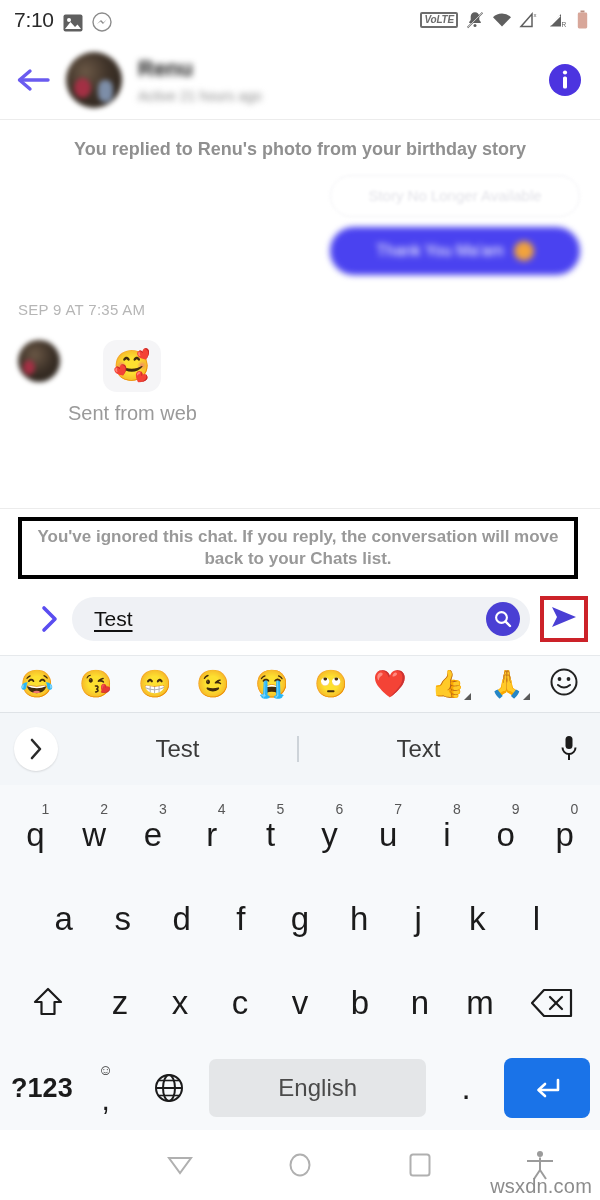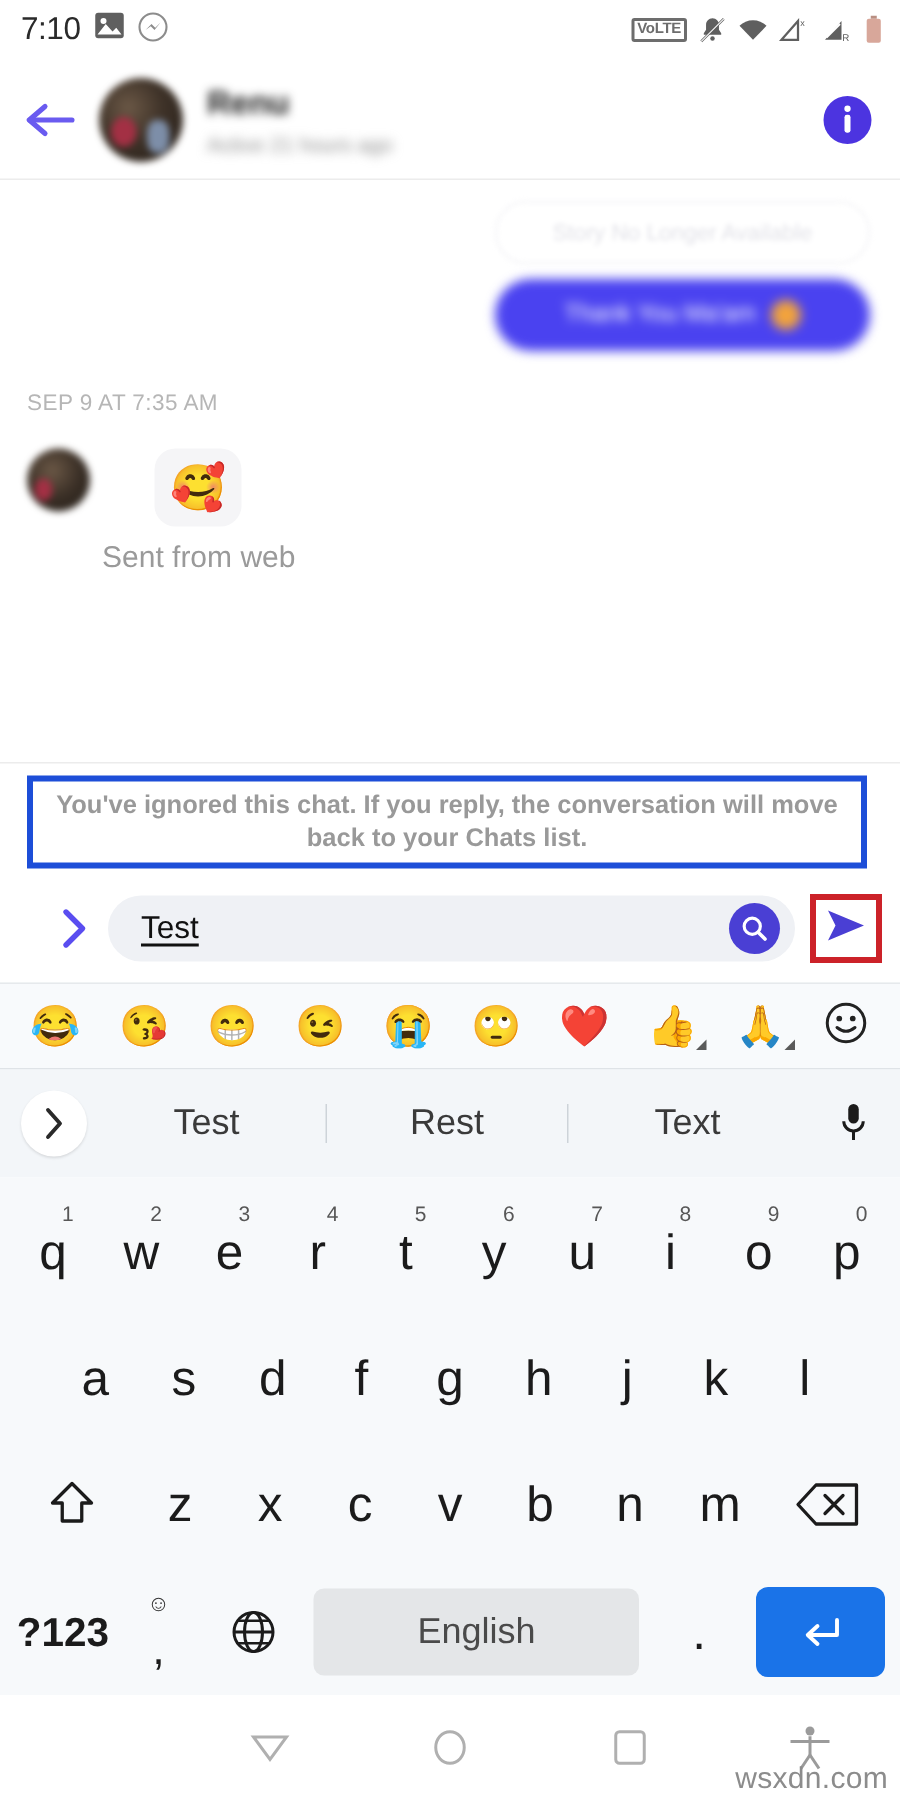--- a/index.html
+++ b/index.html
@@ -10,28 +10,28 @@
     overflow: hidden;
   }
   #phone { position: relative; width: 600px; height: 1200px; background: #fff; }
 
   
   .statusbar {
     position: absolute; top: 0; left: 0; width: 600px; height: 40px;
     display: flex; align-items: center; justify-content: space-between;
     padding: 0 12px 0 14px; background: #ffffff;
   }
-  .sb-left { display: flex; align-items: flex-start; gap: 9px; }
+  .sb-left { display: flex; align-items: flex-end; gap: 9px; }
   .sb-clock { font-size: 21px; color: #2a2a2a; letter-spacing: -0.3px; }
   .sb-ico { display: inline-flex; align-items: center; justify-content: center; }
   .sb-right { display: flex; align-items: center; gap: 7px; }
   .volte {
     border: 2px solid #6d6d6d; border-radius: 2px;
     font-size: 10px; font-weight: bold; color: #6d6d6d;
-    padding: 1px 2px; line-height: 1; letter-spacing: -0.2px;
+    padding: 1px 2px; line-height: 1; letter-spacing: -0.2px; font-style: italic;
   }
 
   
   .header {
     position: absolute; top: 40px; left: 0; width: 600px; height: 80px;
     display: flex; align-items: center; padding: 0 18px 0 16px;
     background: #ffffff; border-bottom: 1px solid #ececec;
   }
   .back-arrow { width: 46px; flex: none; display: flex; align-items: center; }
   .hdr-avatar {
@@ -109,21 +109,21 @@
   }
   .sent-web { font-size: 20px; color: #9a9a9a; padding-top: 10px; }
 
   
   .notice-zone {
     position: absolute; top: 508px; left: 0; width: 600px; height: 80px;
     background: #fff; border-top: 1px solid #ececec;
   }
   .notice-box {
     position: absolute; left: 18px; top: 8px; width: 560px; height: 62px;
-    border: 4px solid #1d4ed8; background: #fff;
+    border: 4px solid #000000; background: #fff;
     display: flex; align-items: center; justify-content: center;
   }
   .notice-text {
     text-align: center; font-size: 17px; color: #999999;
     font-weight: bold; line-height: 1.3; padding: 0 12px;
   }
 
   
   .inputbar {
     position: absolute; top: 588px; left: 0; width: 600px; height: 62px;
@@ -298,20 +298,21 @@
     <div class="info-btn">
       <svg width="34" height="34" viewBox="0 0 34 34">
           <circle cx="17" cy="17" r="16" fill="#4c34e0"></circle>
           <circle cx="17" cy="9.5" r="2.1" fill="#fff"></circle>
           <rect x="15" y="13.5" width="4" height="12" rx="1.6" fill="#fff"></rect>
         </svg>
     </div>
   </div>
 
   <div class="convo">
+    <div class="sys-note">You replied to Renu's photo from your birthday story</div>
     <div class="row-right">
       <div class="bubble-story">Story No Longer Available</div>
     </div>
     <div class="row-right">
       <div class="bubble-sent">
         <span>Thank You Ma'am</span>
         <span class="emo"></span>
       </div>
     </div>
     <div class="daystamp2">SEP 9 AT 7:35 AM</div>
@@ -378,21 +379,20 @@
 
   <div class="suggestbar">
     <div class="sug-chevron">
       <svg width="18" height="24" viewBox="0 0 18 24">
           <path d="M5 3 L13 12 L5 21" fill="none" stroke="#2a2a2a" stroke-width="2.6" stroke-linecap="round" stroke-linejoin="round"></path>
         </svg>
     </div>
     <div class="sug-items">
       <div class="sug-item">Test</div>
       <div class="sug-div"></div>
-      <div class="sug-item">Rest</div>
       <div class="sug-div"></div>
       <div class="sug-item">Text</div>
     </div>
     <div class="mic-btn">
       <svg width="22" height="32" viewBox="0 0 22 32">
           <rect x="7.5" y="3" width="7" height="13" rx="3.5" fill="#1b1b1b"></rect>
           <path d="M4.5 14.5 a6.5 6.5 0 0 0 13 0" fill="none" stroke="#1b1b1b" stroke-width="2"></path>
           <line x1="11" y1="21" x2="11" y2="27" stroke="#1b1b1b" stroke-width="2"></line>
         </svg>
     </div>

